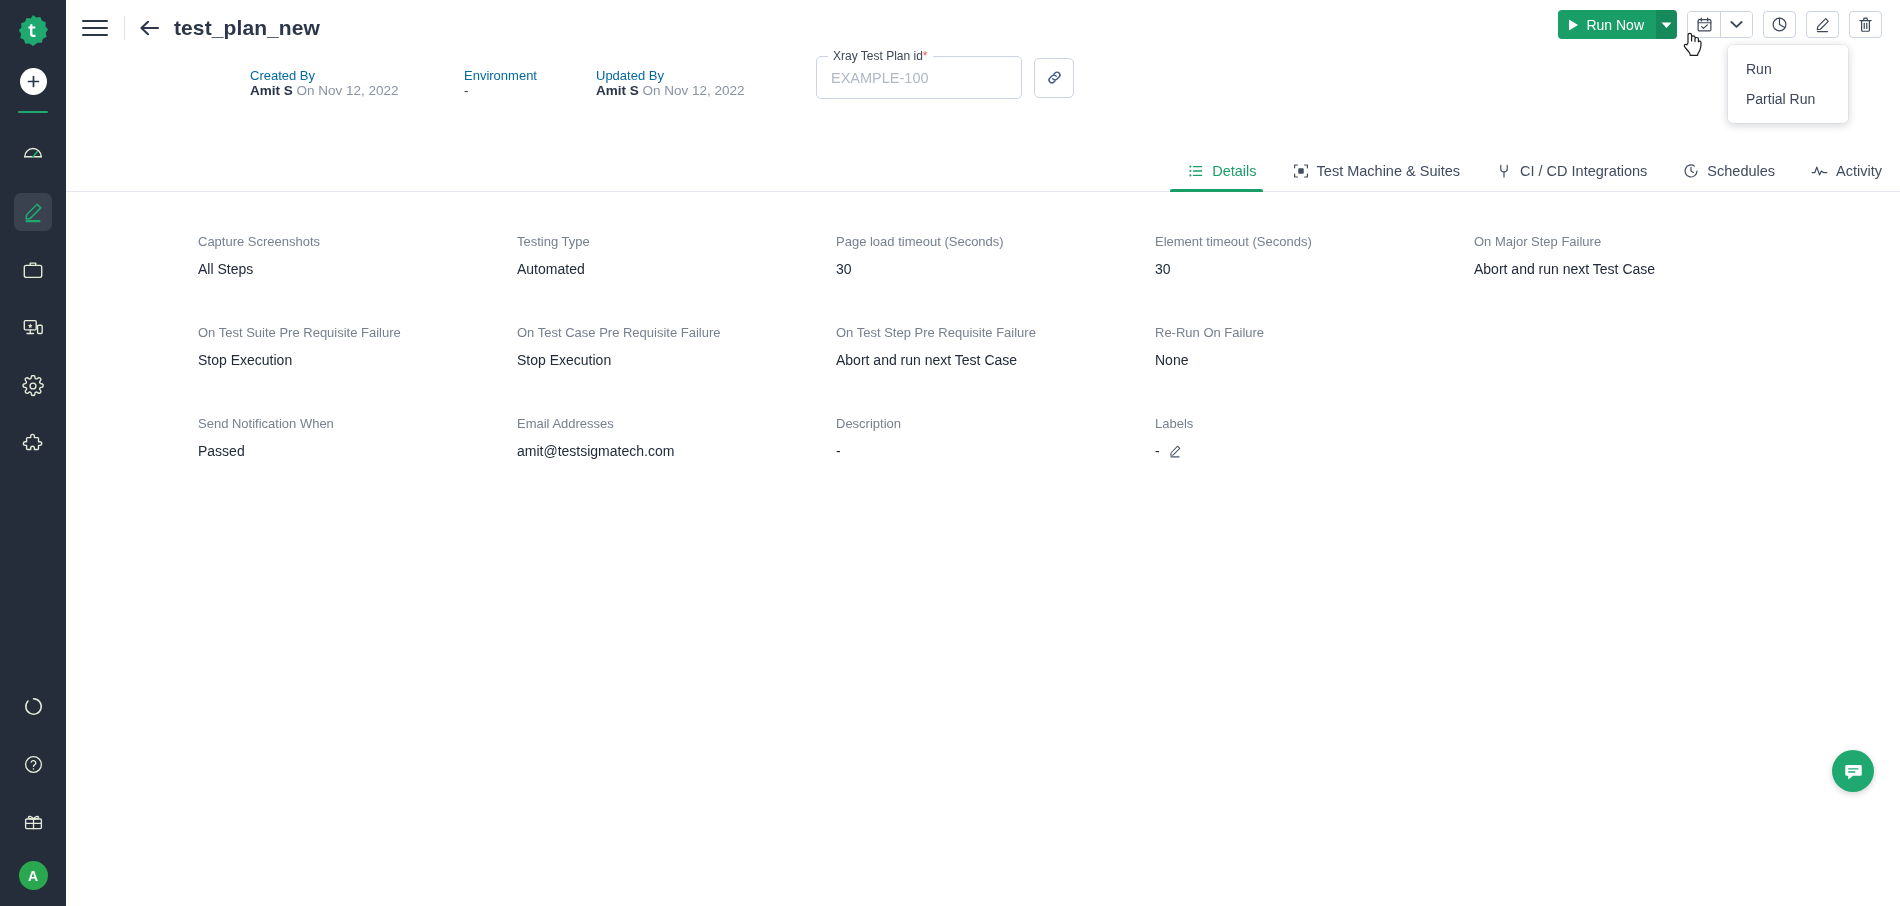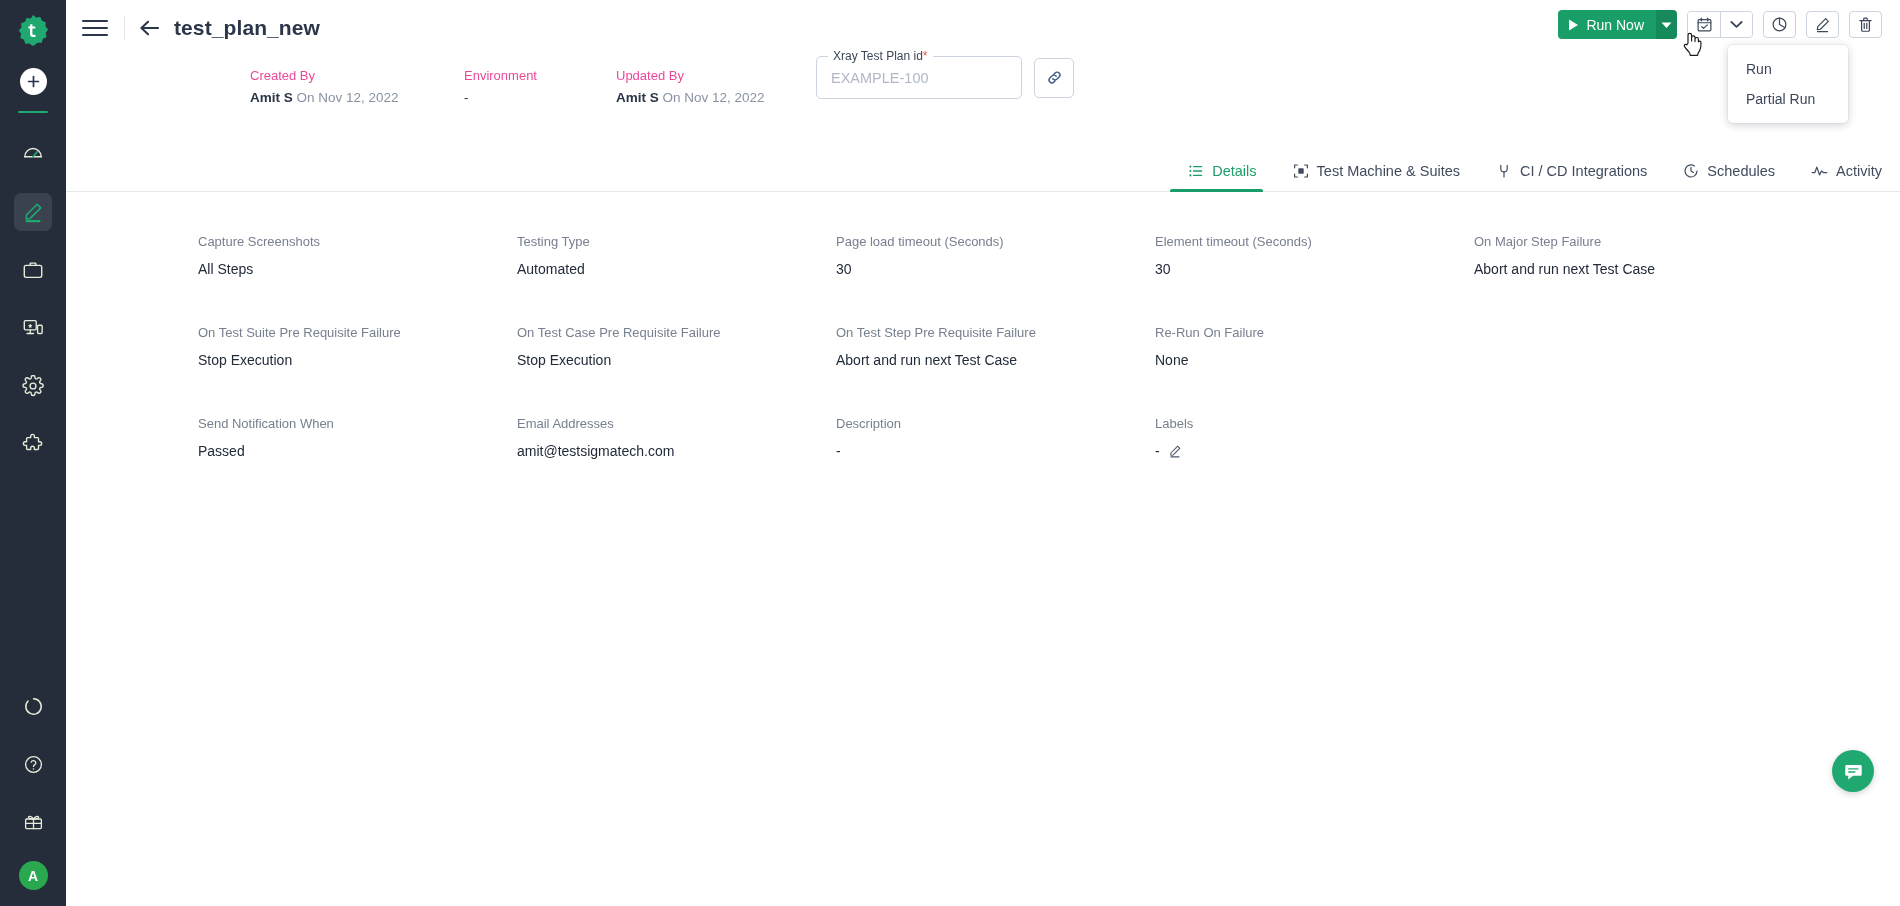--- a/index.html
+++ b/index.html
@@ -97,26 +97,26 @@
 
   
   .cursor { position:absolute; left: 1616px; top: 30px; z-index: 60; pointer-events:none; }
 
   
   .meta {
     display: flex; align-items: flex-start; padding: 4px 0 0 184px;
     position: relative; height: 64px;
   }
   .meta-col { margin-right: 0; }
-  .meta-label { font-size: 13px; color: #ec4899; margin-bottom: 7px; white-space:nowrap;}
+  .meta-label { font-size: 13px; color: #0369a1; white-space:nowrap;}
   .meta-value { font-size: 13.5px; color: #8a93a3; white-space:nowrap;}
   .meta-value b { color: #2b3648; font-weight: 700; }
   .c1 { position:absolute; left: 184px; top: 12px;}
   .c2 { position:absolute; left: 398px; top: 12px;}
-  .c3 { position:absolute; left: 550px; top: 12px;}
+  .c3 { position:absolute; left: 530px; top: 12px;}
 
   .xray-wrap { position:absolute; left: 750px; top: 0px; display:flex; align-items:center; gap: 12px;}
   .xray-field {
     position: relative; width: 206px; height: 43px;
     border: 1px solid #ccd4e0; border-radius: 5px;
     display:flex; align-items:center; padding: 0 14px;
   }
   .xray-legend {
     position:absolute; top: -8px; left: 11px; background:#fff; padding: 0 5px;
     font-size: 12px; color: #3d4759; white-space:nowrap;

